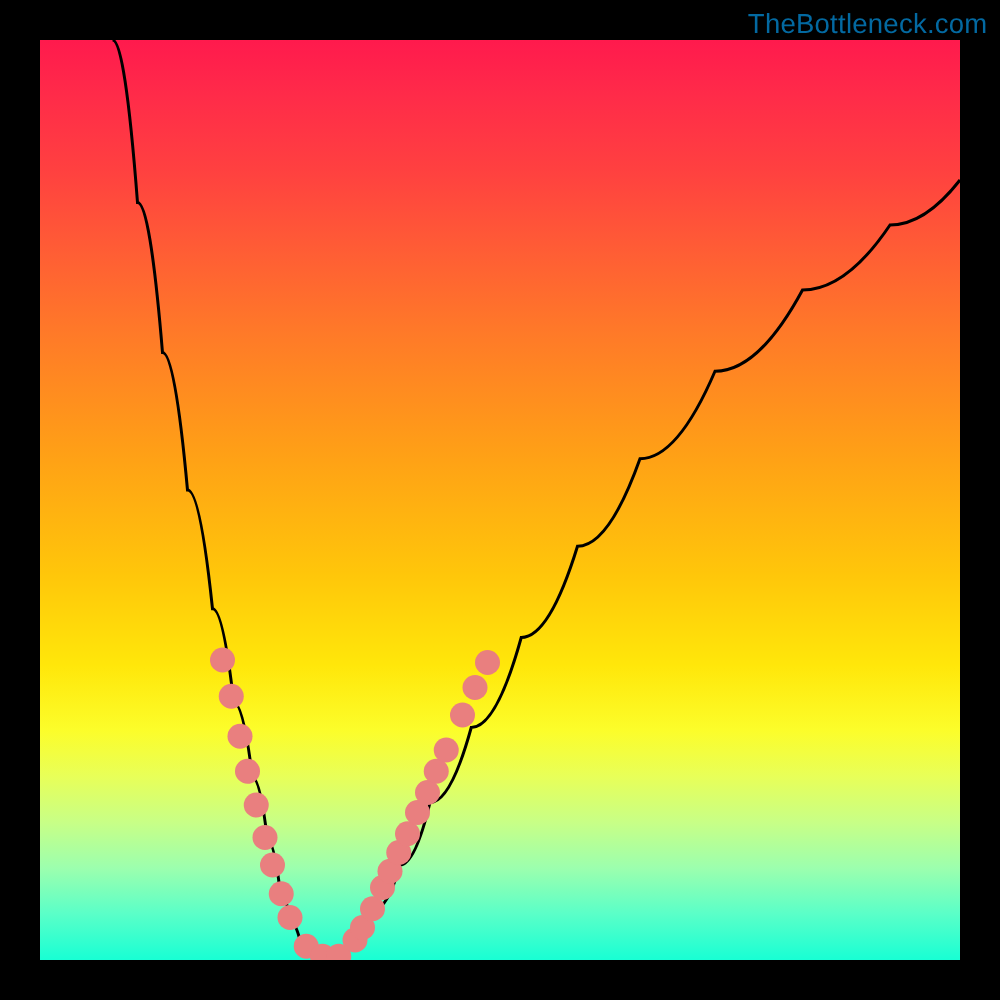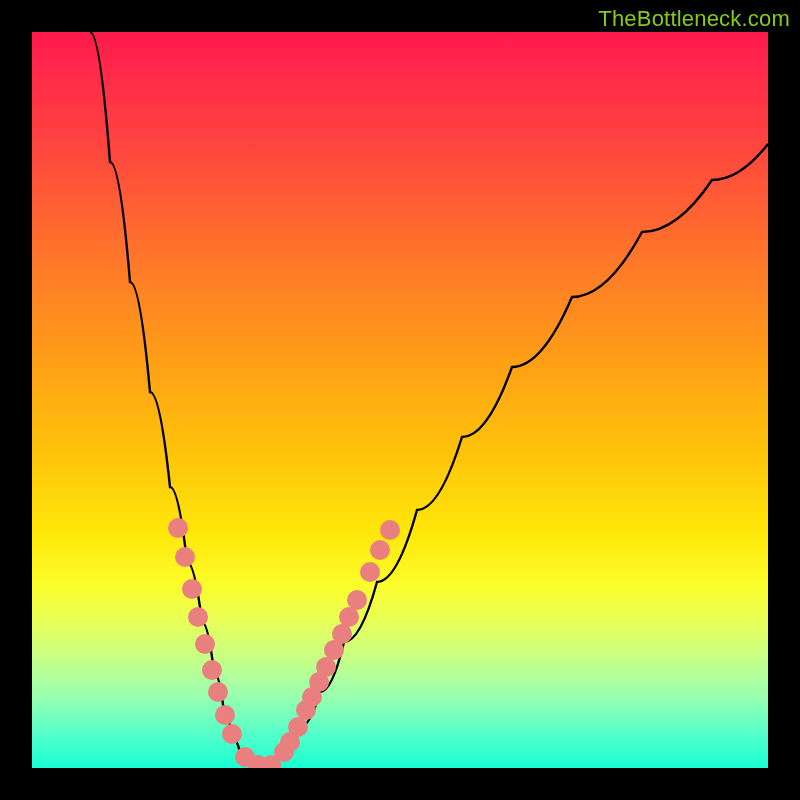--- a/index.html
+++ b/index.html
@@ -28,21 +28,21 @@
       #c8ff86 85%,
       #9cffae 90%,
       #5affc8 95%,
       #18ffd4 100%);
   }
   .watermark {
     position: absolute;
     top: 6px; right: 10px;
     font-family: Arial, Helvetica, sans-serif;
     font-size: 22px;
-    color: #84cc16;
+    color: #0369a1;
     letter-spacing: 0.2px;
     user-select: none;
   }
   svg.curve {
     position: absolute;
     left: 0; top: 0;
     width: 736px; height: 736px;
   }
 </style>
 </head>

